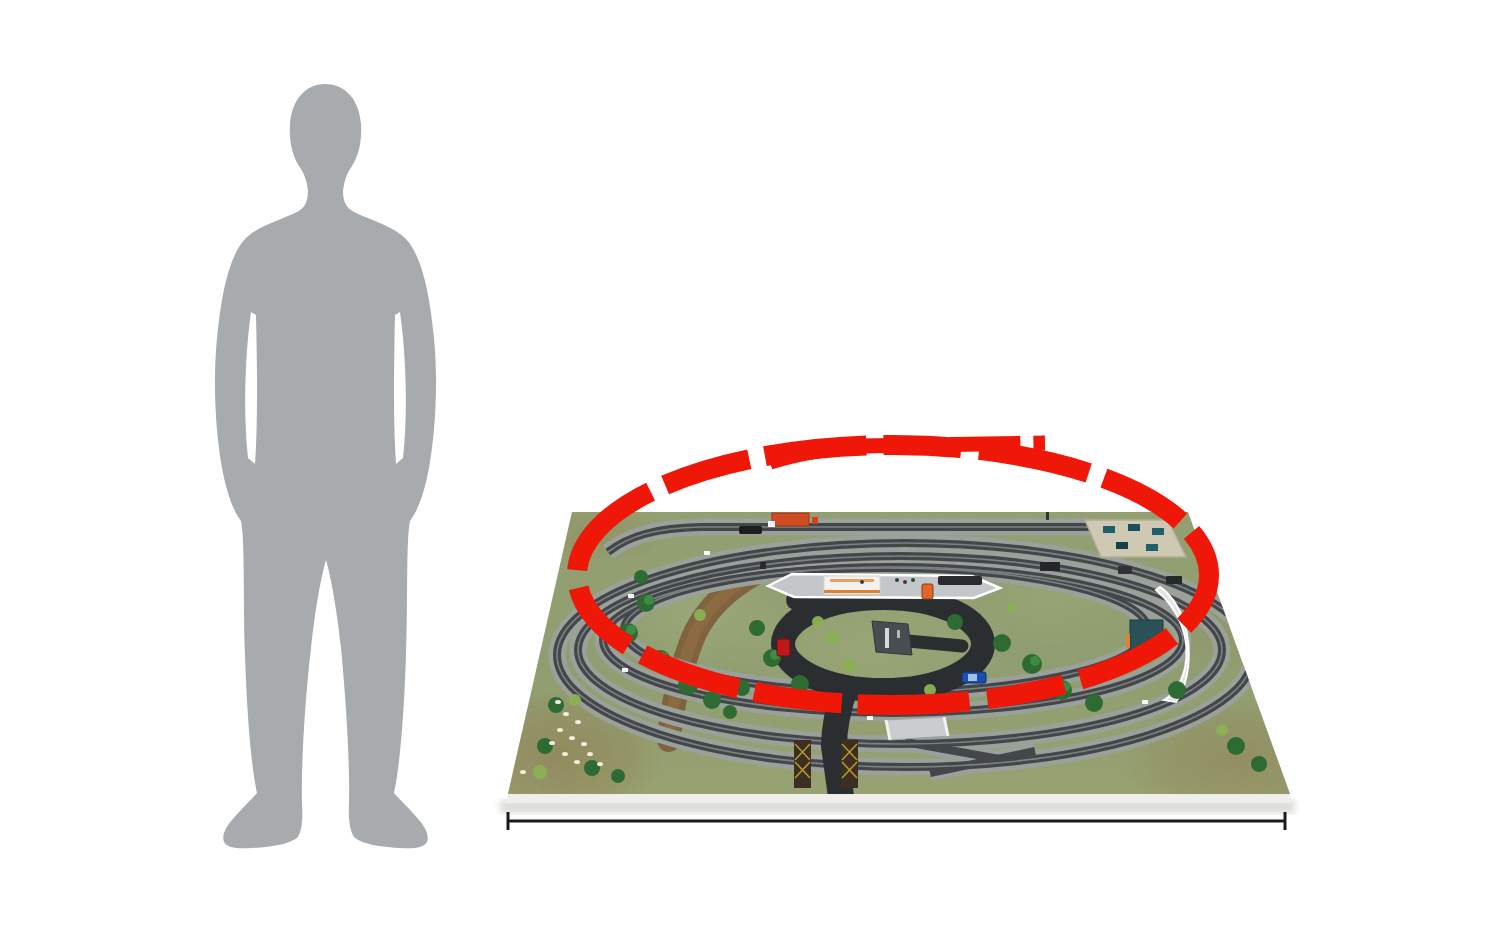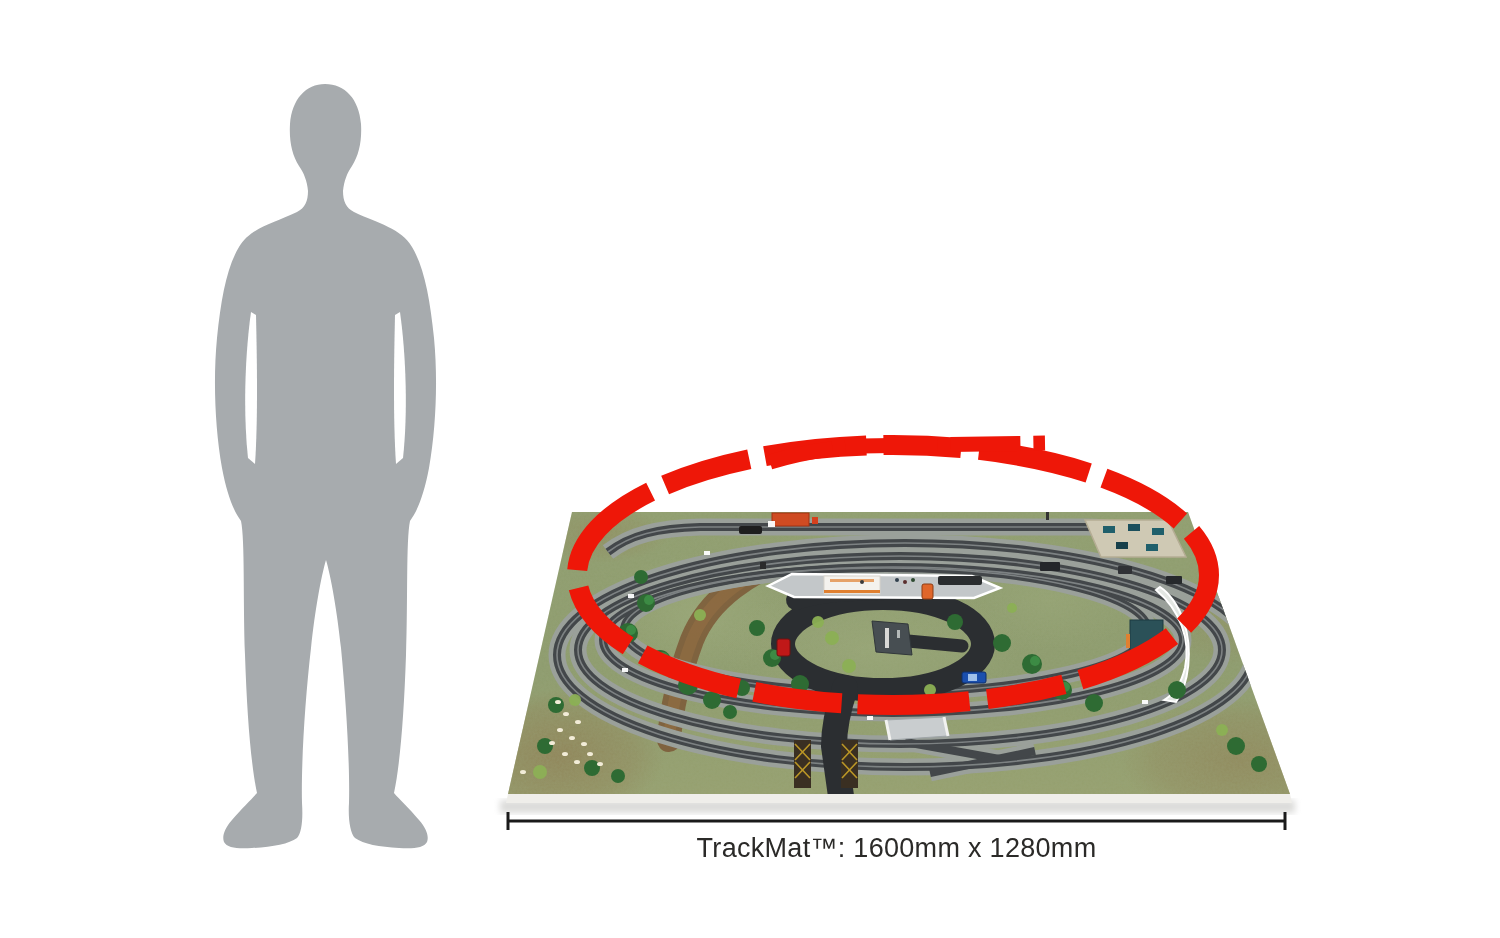--- a/index.html
+++ b/index.html
@@ -295,15 +295,14 @@
     </g>
   </g>
 
   <g stroke="var(--dimension-line,#1a1a1a)" stroke-width="3">
     <line x1="508" y1="821" x2="1285" y2="821"></line>
     <line x1="508" y1="812" x2="508" y2="830"></line>
     <line x1="1285" y1="812" x2="1285" y2="830"></line>
   </g>
 </svg>
 
-<div class="dim-label">TrackMat™: 1600mm x 1280mm</div>
 
 </div>
 
 </body></html>

